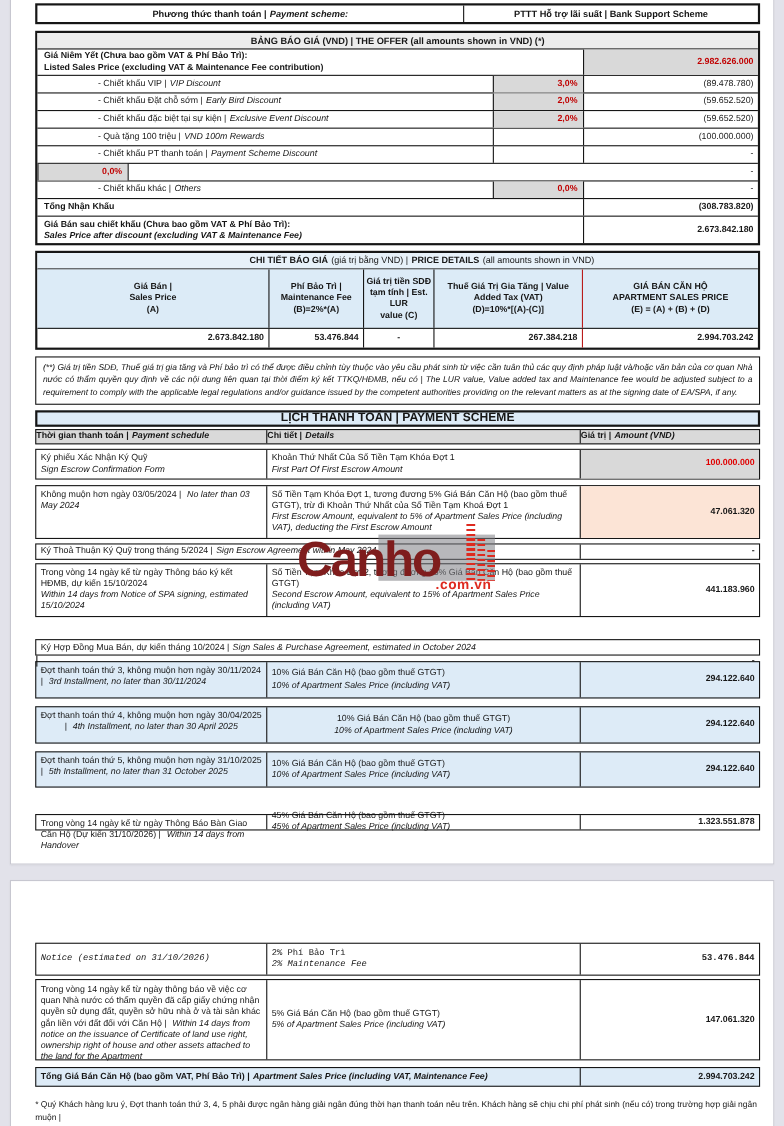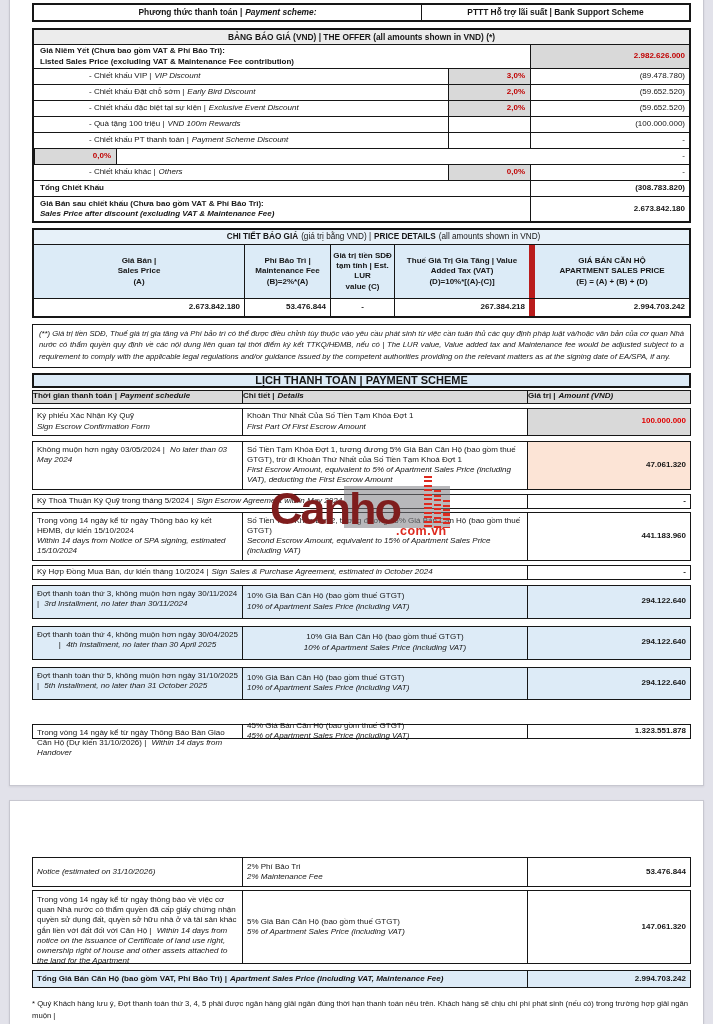--- a/index.html
+++ b/index.html
@@ -52,21 +52,21 @@
   
   .details { margin-top: 5px; border: 2px solid #161616; }
   .details .title { height: 15px; display:flex; align-items:center; justify-content:center;
                     background:#e7f1f9; border-bottom:1px solid #161616; font-size:8.2px;padding-left:44px; }
   .dhead { display:flex; background:#dcebf7; border-bottom:1px solid #161616; }
   .dhead > div { padding: 6px 2px; text-align:center; font-weight:700; display:flex; flex-direction:column; justify-content:center; min-height: 48px; }
   .dvals { display:flex; height: 17px; }
   .dvals > div { display:flex; align-items:center; justify-content:flex-end; padding-right:4px; font-weight:700; }
   .dc1 { width:210px; } .dc2 { width:86px; border-left:1px solid #161616; }
   .dc3 { width:64px; border-left:1px solid #161616; } .dc4 { width:135px; border-left:1px solid #161616; }
-  .dc5 { flex:1; border-left:6px solid #b91c1c; }
+  .dc5 { flex:1; border-left:1px solid #b91c1c; }
   .dvals .dc3 { justify-content:center; padding-right:0; }
 
   
   .lurnote { margin-top: 6px; border: 1.5px solid #161616; padding: 3px 6px 4px 6px;
              font-style: italic; font-size: 7.7px; line-height: 1.5; text-align: justify; }
 
   
   .ptitle { margin-top: 5px; border: 2px solid #161616; height: 15px; background: #ddebf7;
             display:flex; align-items:center; justify-content:center; font-weight:700; font-size:11px; }
   .phead { margin-top: 2px; border: 1.5px solid #161616; background: #d9d9d9; display:flex; height: 14px; }
@@ -180,21 +180,21 @@
         <div class="orow h16">
           <div class="olabel2">
             <span>- Chiết khấu khác |</span>
             <span class="it gap">Others</span>
           </div>
           <div class="opct gray red">0,0%</div>
           <div class="oamt">-</div>
         </div>
 
         <div class="orow h16">
-          <div class="olabel b" style="justify-content:center;">Tổng Chiết Khấu</div>
+          <div class="olabel b" style="justify-content:center;">Tổng Nhận Khấu</div>
           <div class="oamt b">(308.783.820)</div>
         </div>
 
         <div class="orow h24">
           <div class="olabel">
             <span class="b">Giá Bán sau chiết khấu (Chưa bao gồm VAT &amp; Phí Bảo Trì):</span>
             <span class="b it">Sales Price after discount (excluding VAT &amp; Maintenance Fee)</span>
           </div>
           <div class="oamt b">2.673.842.180</div>
         </div>
@@ -300,21 +300,21 @@
           <div>Trong vòng 14 ngày kể từ ngày Thông báo ký kết HĐMB, dự kiến 15/10/2024</div>
           <div class="it">Within 14 days from Notice of SPA signing, estimated 15/10/2024</div>
         </div>
         <div class="pc2">
           <div>Số Tiền Tạm Khóa Đợt 2, tương đương 15% Giá Bán Căn Hộ (bao gồm thuế GTGT)</div>
           <div class="it">Second Escrow Amount, equivalent to 15% of Apartment Sales Price (including VAT)</div>
         </div>
         <div class="pc3 amt">441.183.960</div>
       </div>
 
-      <div class="prow" style="margin-top:4px; height:15px;">
+      <div class="prow" style="margin-top:20px; height:15px;flex-direction:column;">
         <div class="pcm">
           <span>Ký Hợp Đồng Mua Bán, dự kiến tháng 10/2024 |</span>
           <span class="it gap">Sign Sales &amp; Purchase Agreement, estimated in October 2024</span>
         </div>
         <div class="pc3 amt">-</div>
       </div>
 
       <div class="prow bluerow" style="margin-top:5px; height:34px;">
         <div class="pc1 inline">
           <span>Đợt thanh toán thứ 3, không muộn hơn ngày 30/11/2024 |</span>
@@ -362,21 +362,21 @@
         </div>
         <div class="pc3 amt">1.323.551.878</div>
       </div>
 
     </div>
   </div>
 
   <div class="page page2">
     <div class="p2content">
 
-      <div class="prow" style="height:30px;">
+      <div class="prow" style="height:30px;font-family:Liberation Mono, monospace;">
         <div class="pc1">
           <div class="it">Notice (estimated on 31/10/2026)</div>
         </div>
         <div class="pc2">
           <div>2% Phí Bảo Trì</div>
           <div class="it">2% Maintenance Fee</div>
         </div>
         <div class="pc3 amt">53.476.844</div>
       </div>
 

